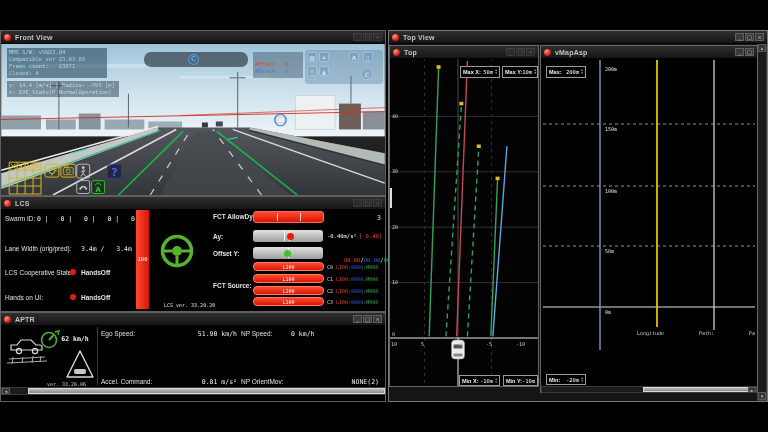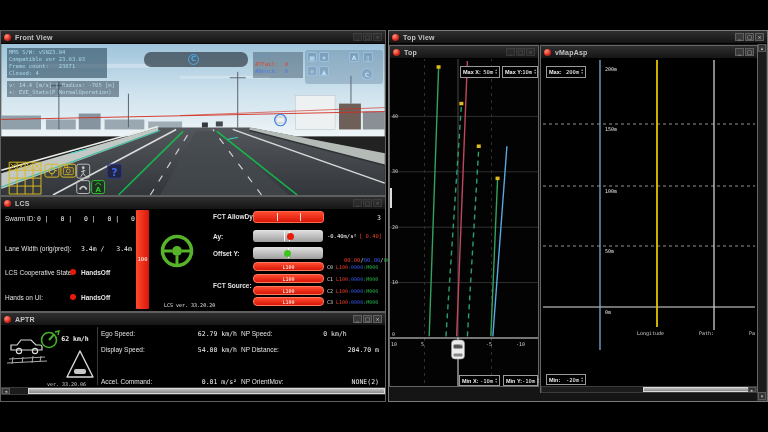--- a/index.html
+++ b/index.html
@@ -334,29 +334,23 @@
         <rect x="69" y="40" width="12" height="5" rx="2" fill="#c8c8c8" stroke="none"></rect>
       </g>
     </svg>
     <span class="m65" style="left:56px;top:22px;width:36px;text-align:center;font-weight:bold;">62 km/h</span>
     <span class="m50" style="left:46px;top:68px;color:#cfcfcf;">ver. 33.20.06</span>
 
     <div class="abs" style="left:96px;top:14px;width:1px;height:58px;background:#3a3a3a;"></div>
 
     <div class="abs" style="left:100px;top:17px;width:280px;height:10px;">
       <span class="lbl" style="left:0;top:0;">Ego Speed:</span>
-      <span class="m65" style="left:46px;top:0;width:90px;text-align:right;">62.79 km/h</span>
+      <span class="m65" style="left:46px;top:0;width:90px;text-align:right;">51.90 km/h</span>
       <span class="lbl" style="left:140px;top:0;">NP Speed:</span>
-      <span class="m65" style="left:190px;top:0;width:88px;text-align:center;">0 km/h</span>
-    </div>
-    <div class="abs" style="left:100px;top:33px;width:280px;height:10px;">
-      <span class="lbl" style="left:0;top:0;">Display Speed:</span>
-      <span class="m65" style="left:46px;top:0;width:90px;text-align:right;">54.00 km/h</span>
-      <span class="lbl" style="left:140px;top:0;">NP Distance:</span>
-      <span class="m65" style="left:190px;top:0;width:88px;text-align:right;">204.70 m</span>
+      <span class="m65" style="left:190px;top:0;width:88px;text-align:left;">0 km/h</span>
     </div>
     <div class="abs" style="left:100px;top:65px;width:280px;height:10px;">
       <span class="lbl" style="left:0;top:0;">Accel. Command:</span>
       <span class="m65" style="left:46px;top:0;width:90px;text-align:right;">0.01 m/s²</span>
       <span class="lbl" style="left:140px;top:0;">NP OrientMov:</span>
       <span class="m65" style="left:190px;top:0;width:88px;text-align:right;">NONE(2)</span>
     </div>
 
     <div class="sb" style="left:0;top:74px;width:384px;height:8px;">
       <span class="sbarrow" style="left:0;top:0;width:8px;height:6px;">◂</span>

